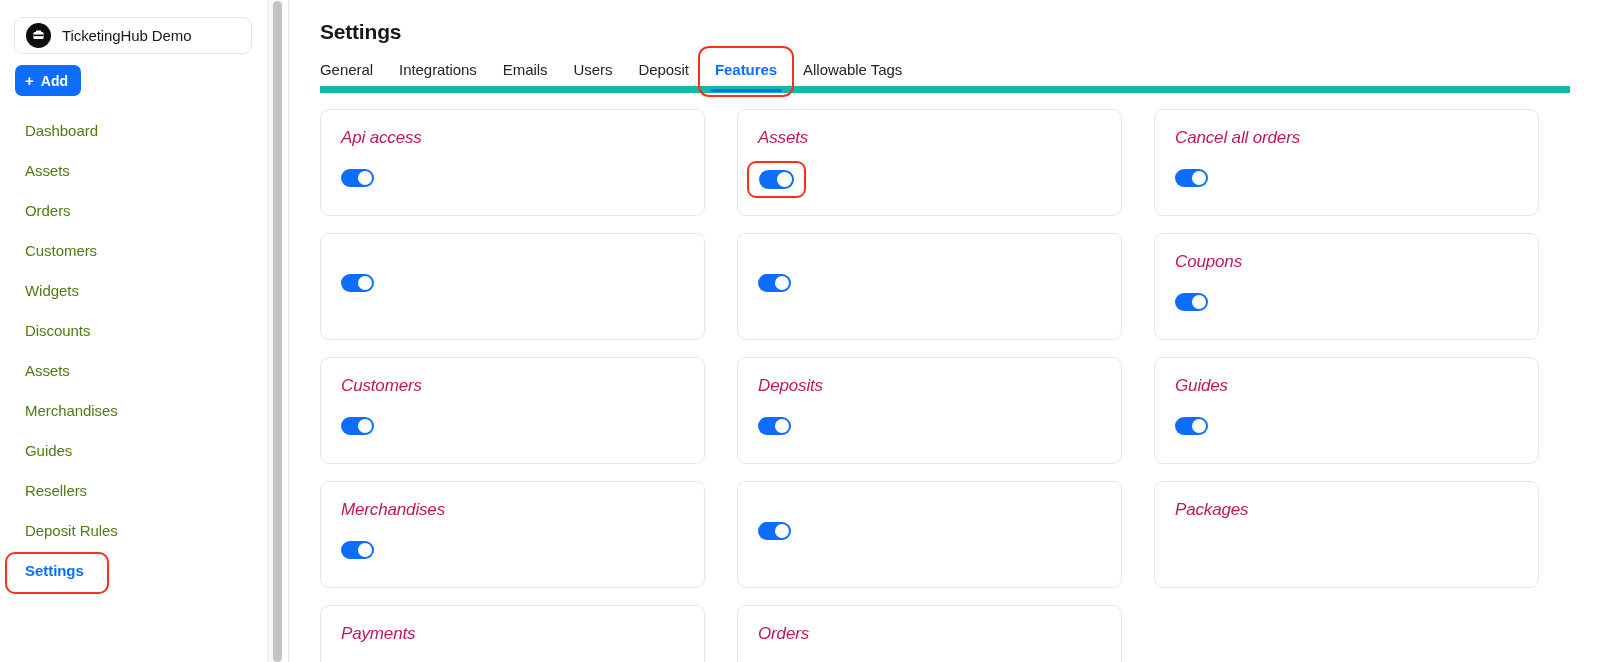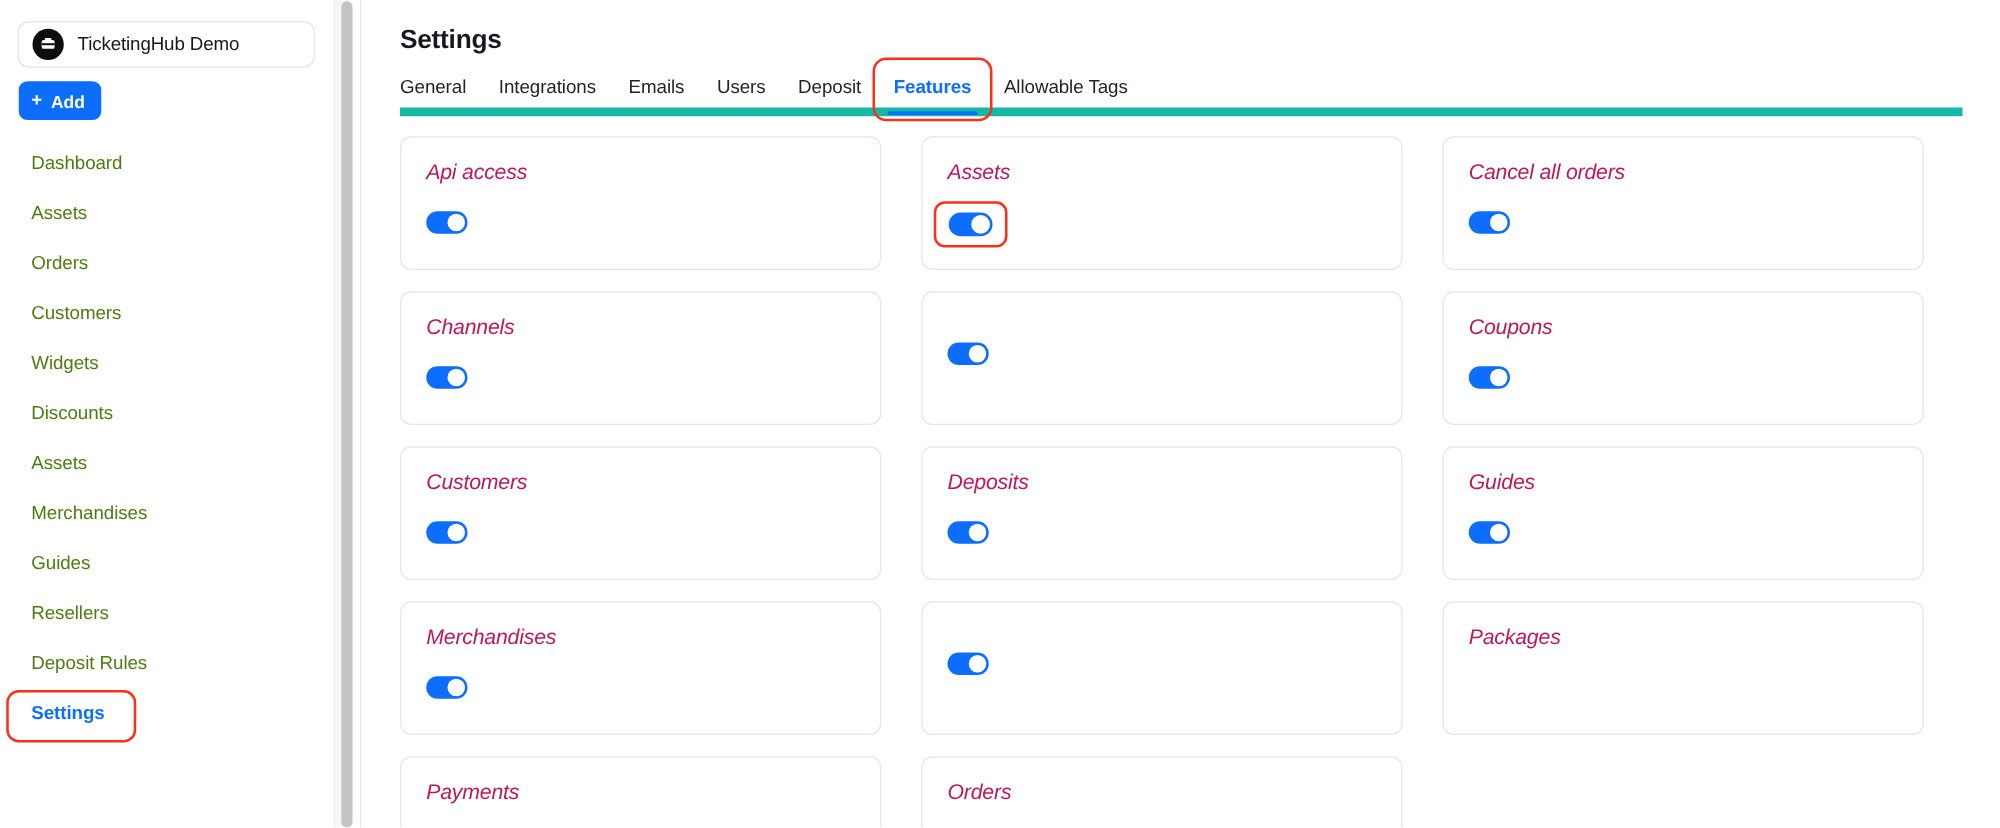--- a/index.html
+++ b/index.html
@@ -339,21 +339,21 @@
     <div class="grid" id="grid">
         <div class="card"><div class="card-title">Api access</div><div class="toggle-wrap"><button class="toggle">
               <span class="knob"></span>
             </button></div></div>
         <div class="card"><div class="card-title">Assets</div><div class="toggle-wrap annotated"><button class="toggle">
               <span class="knob"></span>
             </button></div></div>
         <div class="card"><div class="card-title">Cancel all orders</div><div class="toggle-wrap"><button class="toggle">
               <span class="knob"></span>
             </button></div></div>
-        <div class="card"><div class="card-title">Channels</div><div class="toggle-wrap"><button class="toggle">
+        <div class="card"><div class="toggle-wrap"><button class="toggle">
               <span class="knob"></span>
             </button></div></div>
         <div class="card"><div class="toggle-wrap"><button class="toggle">
               <span class="knob"></span>
             </button></div></div>
         <div class="card"><div class="card-title">Coupons</div><div class="toggle-wrap"><button class="toggle">
               <span class="knob"></span>
             </button></div></div>
         <div class="card"><div class="card-title">Customers</div><div class="toggle-wrap"><button class="toggle">
               <span class="knob"></span>

